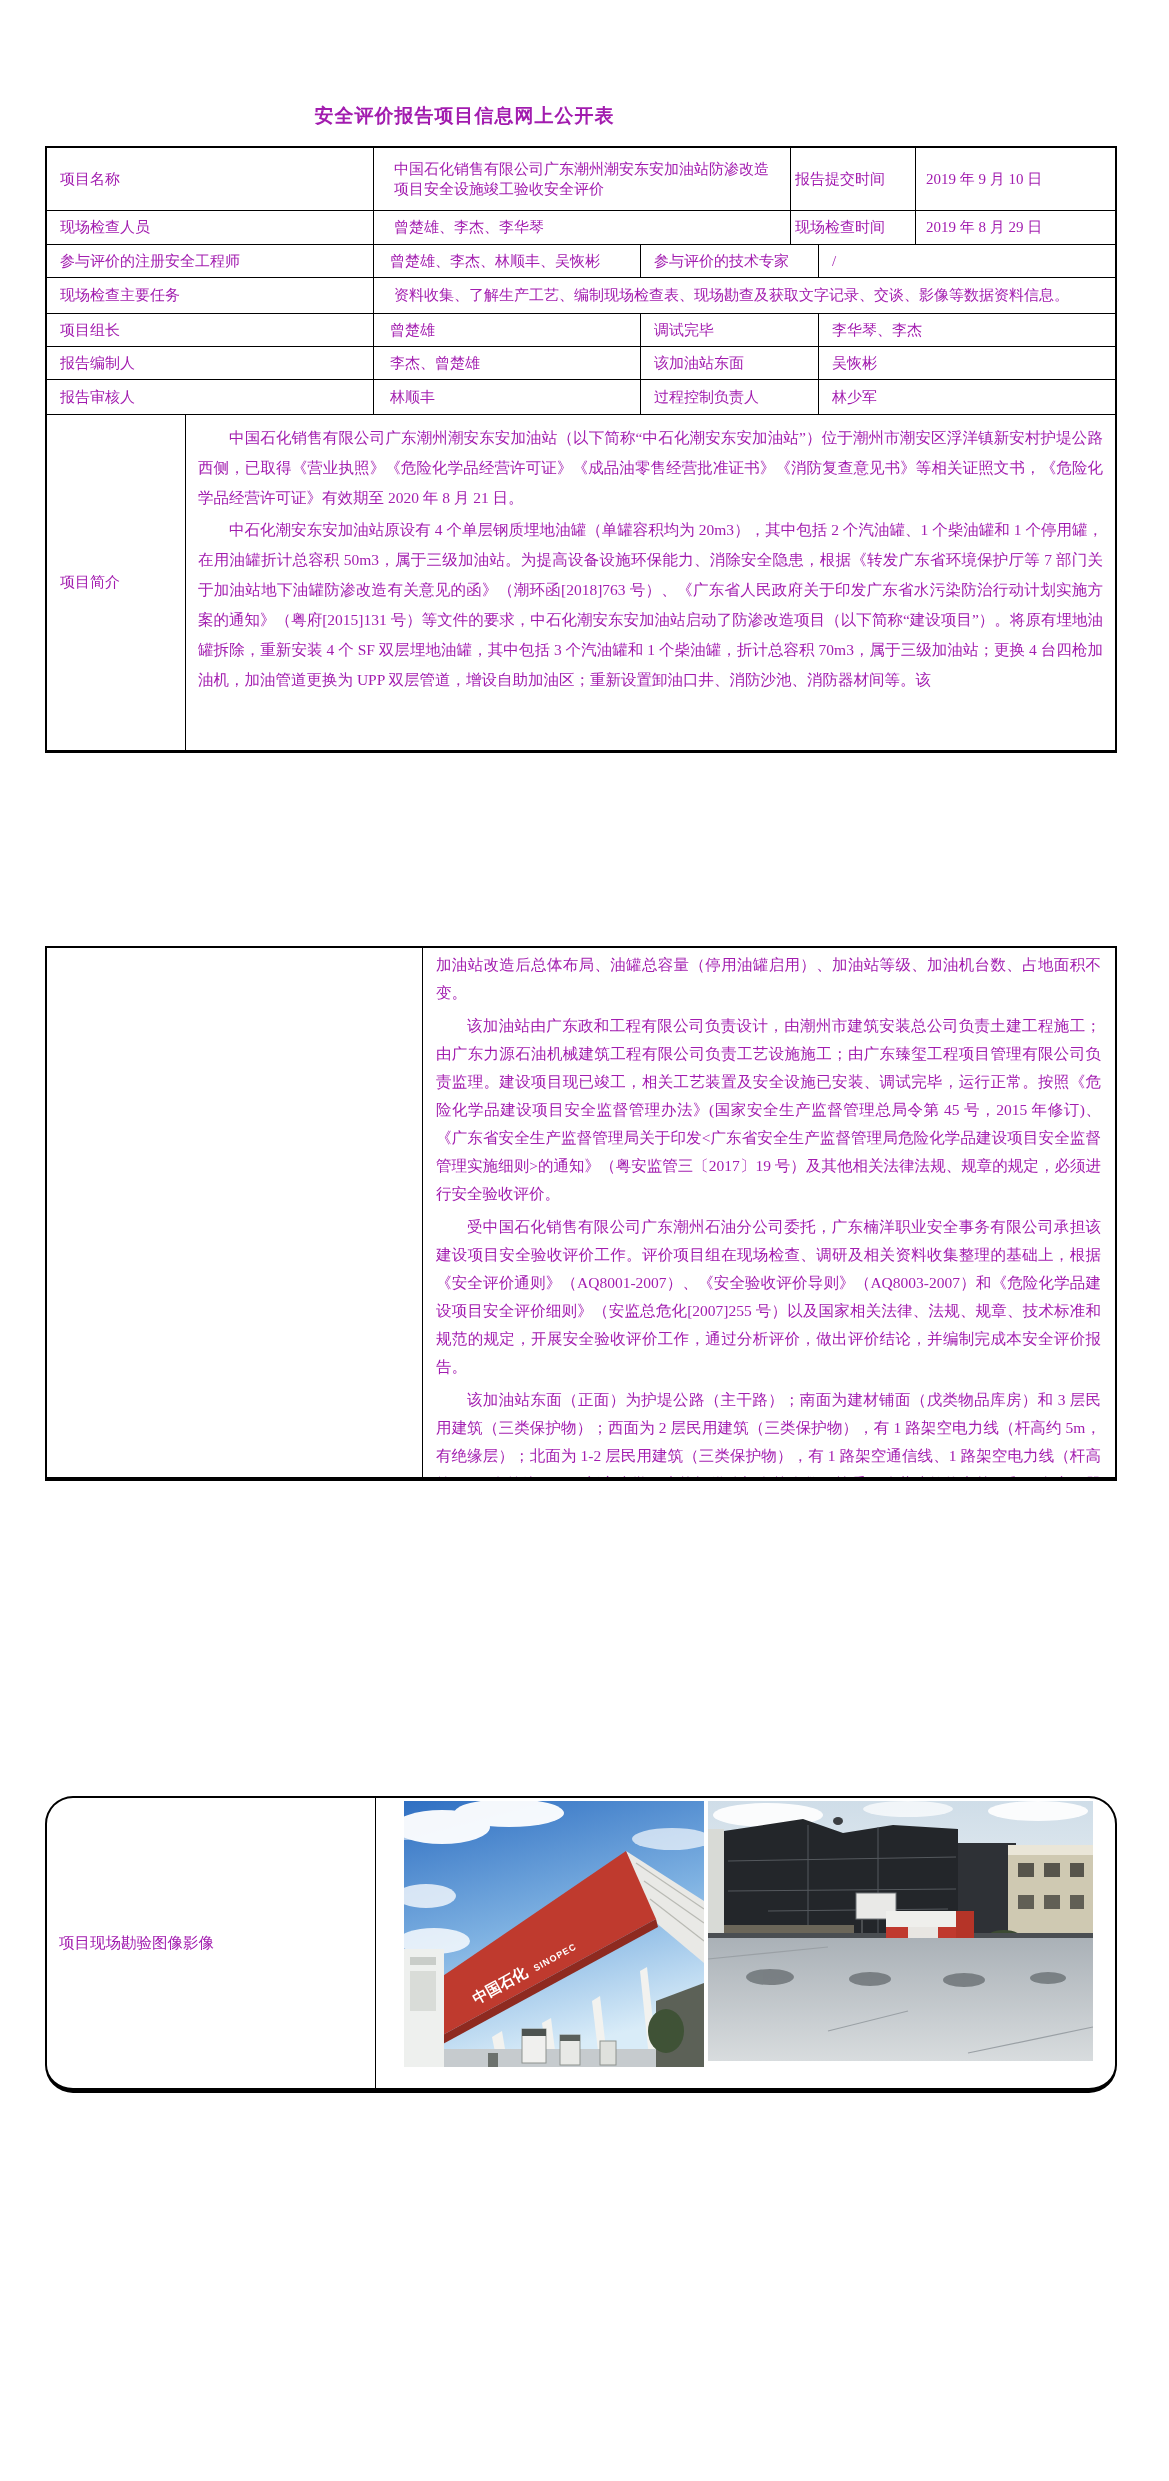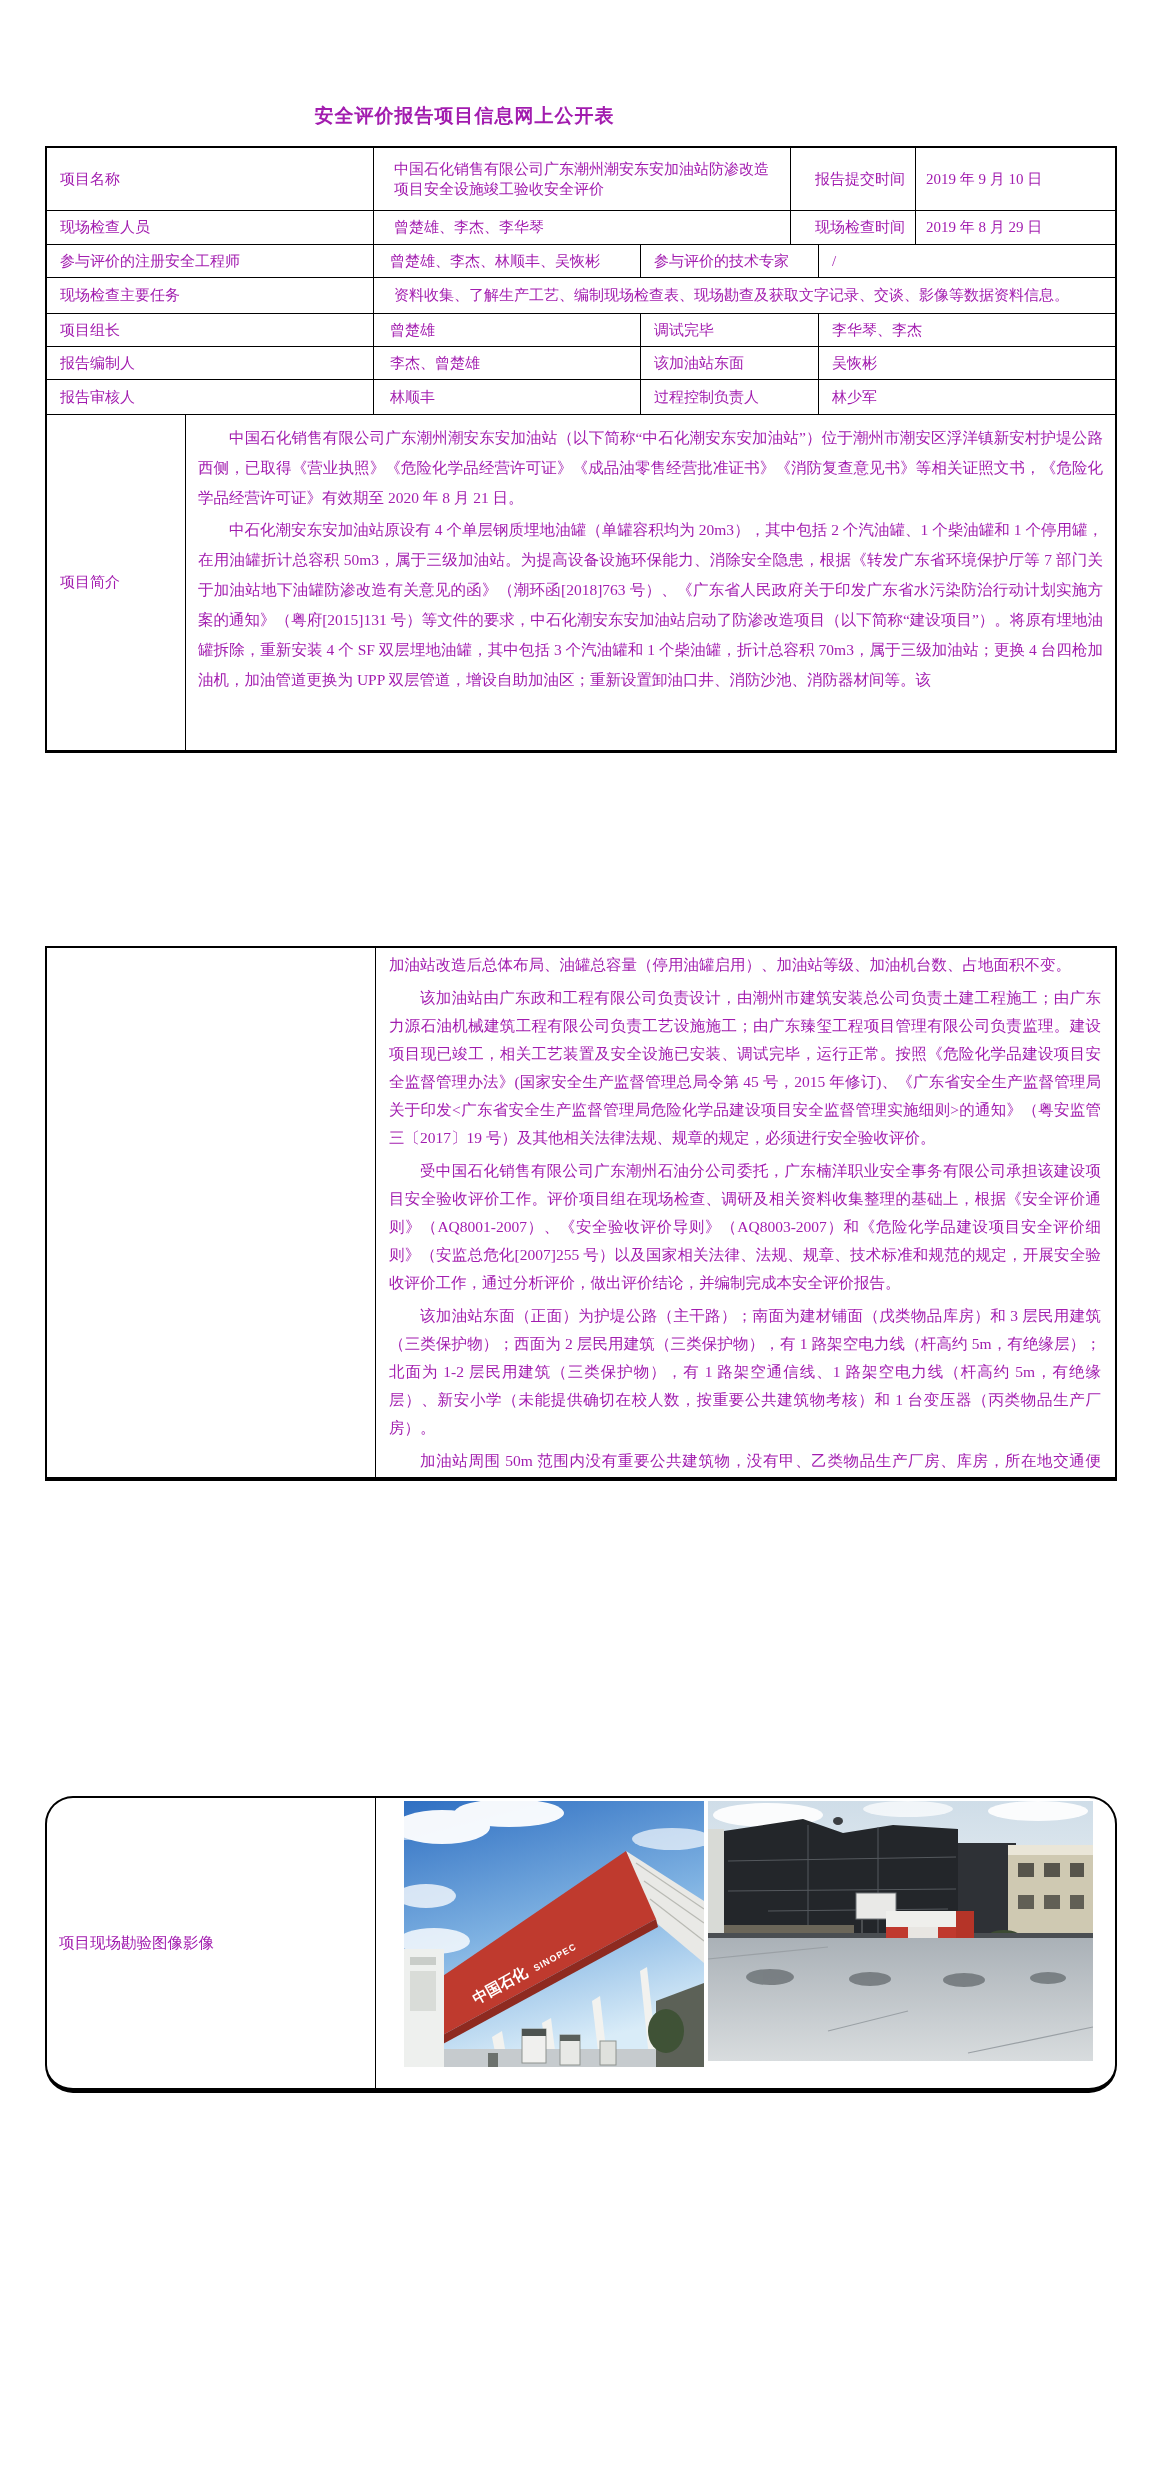--- a/index.html
+++ b/index.html
@@ -10,38 +10,38 @@
   }
   .doc-title {
     position:absolute; left:0; right:0; top:95px; text-align:center;
     font-size:19px; font-weight:bold; letter-spacing:1px;
   }
   .block {
     position:absolute; left:45px; width:1072px; border:2px solid #000;
     display:flex; flex-direction:column; background:#fff; overflow:hidden;
   }
   #block1 { top:138px; height:607px; border-bottom-width:3px; }
-  #block2 { top:938px; height:535px; border-bottom-width:4px; flex-direction:row; }
+  #block2 { top:938px; height:535px; border-bottom-width:4px; flex-direction:row;padding-left:47px; }
   #block3 { top:1788px; height:297px; border-bottom-width:5px; flex-direction:row;border-radius:28px; }
 
   .row { display:flex; flex:0 0 auto; }
   .row + .row { border-top:1px solid #000; }
   .cell {
     display:flex; align-items:center; padding:2px 8px 2px 13px;
     font-size:15px; line-height:1.35; overflow:hidden;
   }
   .cell + .cell { border-left:1px solid #000; }
 
   .r1 { height:62px; } .r2 { height:34px; } .r3 { height:36px; }
   .r4 { height:33px; } .r5 { height:33px; } .r6 { height:33px; } .r7 { height:35px; }
   .r8 { flex:1 1 auto; }
 
   .w-label  { flex:0 0 326px; }           
   .w-val12  { flex:0 0 417px; padding-left:20px; }
-  .w-tlabel { flex:0 0 125px; padding-left:24px; }
+  .w-tlabel { flex:0 0 125px; padding-left:4px; }
   .w-val47  { flex:0 0 267px; padding-left:16px; }
   .w-label2 { flex:0 0 178px; padding-left:13px; }
   .w-rest   { flex:1 1 auto; }
   .w-date   { flex:1 1 auto; padding-left:10px; }
   .w-val2c  { flex:1 1 auto; padding-left:20px; }
   .w-intro-label { flex:0 0 138px; }
 
   .intro-cell {
     flex:1 1 auto; display:block; border-left:1px solid #000;
     padding:8px 12px 0 12px; font-size:15.5px; line-height:30px;

